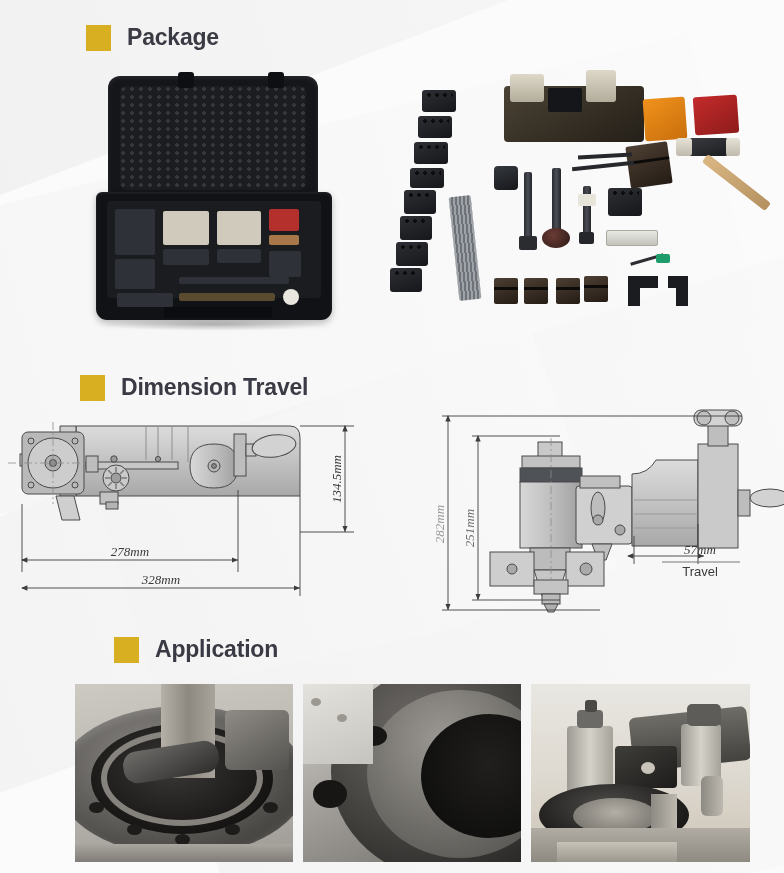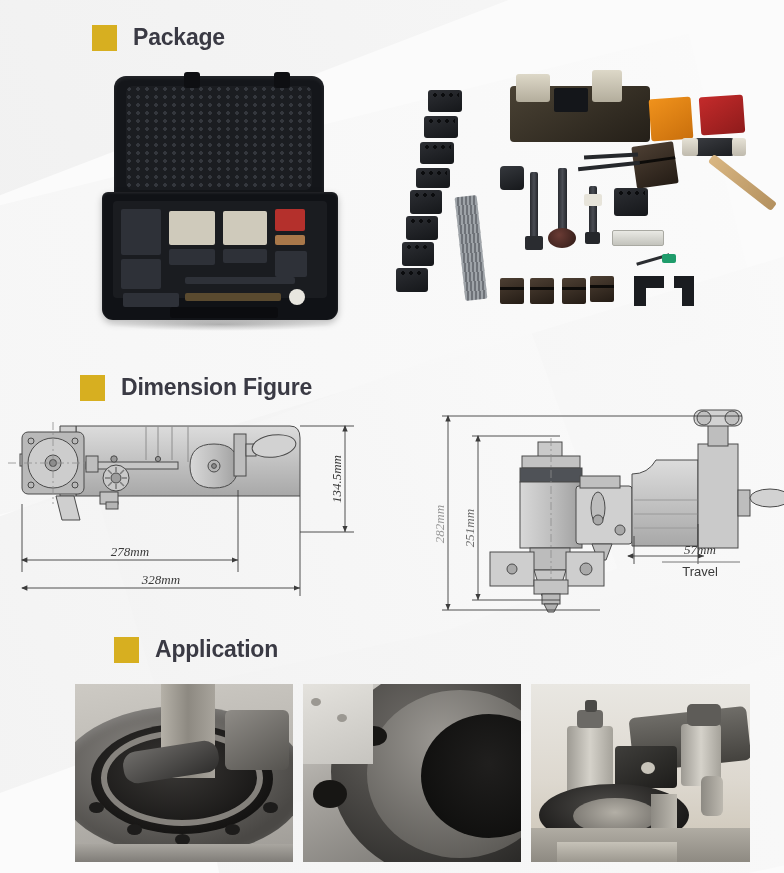--- a/index.html
+++ b/index.html
@@ -23,21 +23,21 @@
   .band-e { width: 1000px; height: 300px; left: 200px; top: 580px; transform: rotate(-12deg); background: linear-gradient(90deg,#f3f3f3,#fbfbfb); }
 
   .content { position: relative; z-index: 2; }
 
   
   .section-head { display: flex; align-items: center; gap: 16px; }
   .head-square { width: 25px; height: 26px; background: #d7af20; flex: 0 0 auto; }
   .head-title { font-size: 23px; font-weight: bold; color: #3a3a44; letter-spacing: -.2px; }
 
   
-  #package-section { position: absolute; left: 12px; top: 0; width: 648px; height: 360px; }
+  #package-section { position: absolute; left: 6px; top: 0; width: 648px; height: 360px; }
   #package-section .section-head { position: absolute; left: 80px; top: 24px; }
   .pkg-photos { position: absolute; left: 75px; top: 68px; width: 690px; height: 275px; }
 
   
   .case-photo { position: absolute; left: 5px; top: 2px; width: 255px; height: 265px; }
   .case-lid {
     position: absolute; left: 22px; top: 6px; width: 210px; height: 122px;
     background: #14161a; border-radius: 12px 12px 4px 4px;
     box-shadow: inset 0 2px 4px rgba(255,255,255,.09);
   }
@@ -251,21 +251,21 @@
         <div class="tp lbracket" style="left:252px;top:208px;width:30px;height:12px;"></div>
         <div class="tp lbracket" style="left:300px;top:208px;width:12px;height:30px;"></div>
         <div class="tp lbracket" style="left:292px;top:208px;width:20px;height:12px;"></div>
       </div>
     </div>
   </section>
 
   <section id="dimension-section">
     <div class="section-head">
       <div class="head-square"></div>
-      <div class="head-title">Dimension Figure</div>
+      <div class="head-title">Dimension Travel</div>
     </div>
 
     <div class="dim-wrap">
       <svg class="dim-svg" width="784" height="215" viewBox="0 0 784 215">
         <defs>
           <marker id="ar" markerWidth="8" markerHeight="8" refX="7" refY="3" orient="auto">
             <path d="M0,0 L7,3 L0,6 z" fill="#3c3c3c"></path>
           </marker>
           <marker id="arS" markerWidth="8" markerHeight="8" refX="1" refY="3" orient="auto">
             <path d="M7,0 L0,3 L7,6 z" fill="#3c3c3c"></path>

